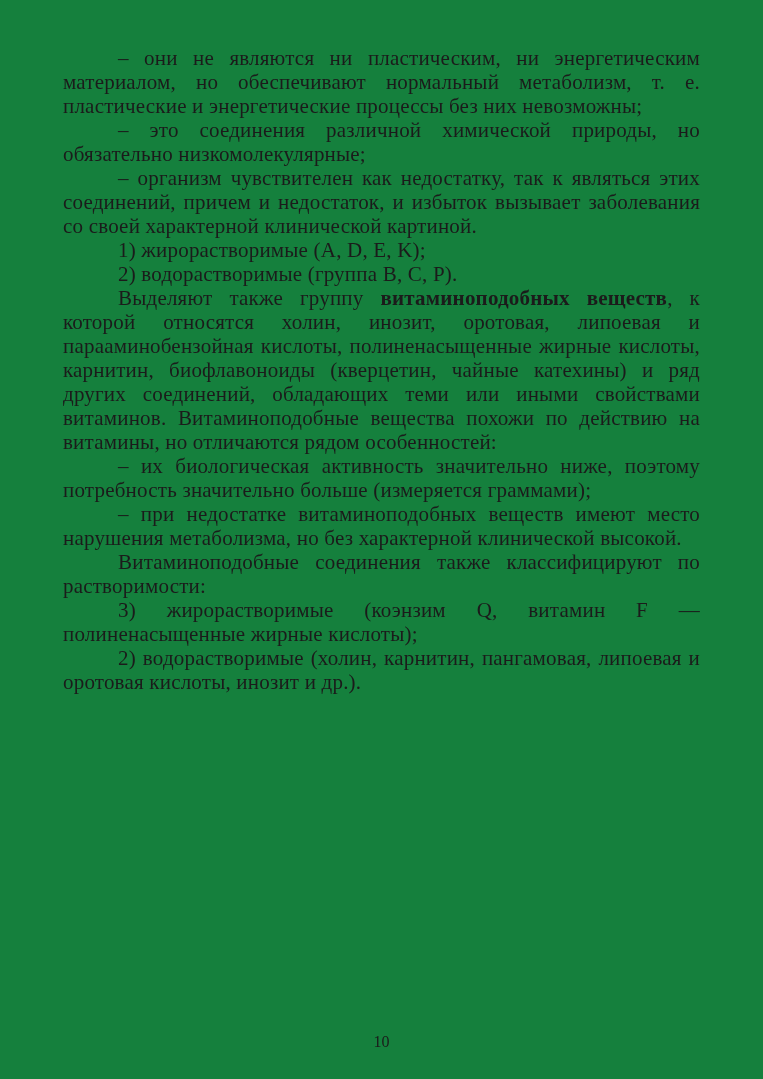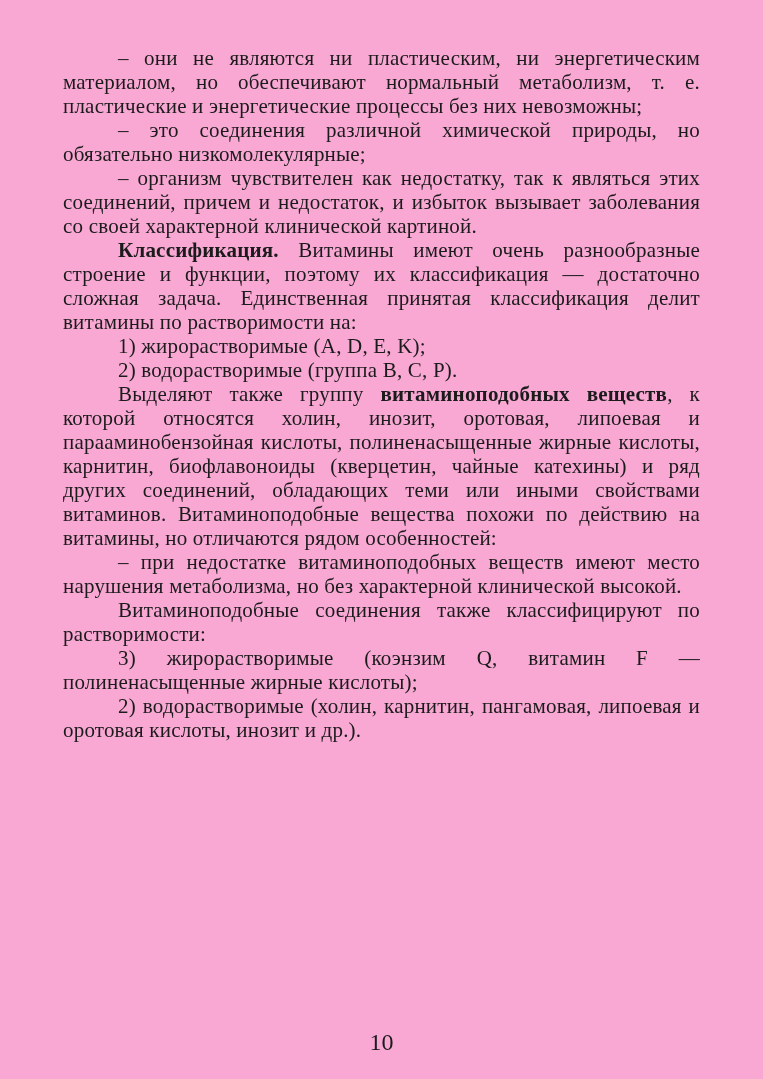--- a/index.html
+++ b/index.html
@@ -4,21 +4,21 @@
 <style>
   html, body {
     margin: 0;
     padding: 0;
     background: #ffffff;
   }
   .page {
     position: relative;
     width: 763px;
     height: 1079px;
-    background: #f9a8d4;
+    background: #15803d;
     overflow: hidden;
     font-family: "Liberation Serif", "DejaVu Serif", serif;
     color: #1b1b1b;
   }
   .text-block {
     position: absolute;
     top: 46px;
     left: 63px;
     width: 637px;
   }
@@ -32,46 +32,46 @@
   }
   .para b {
     font-weight: bold;
   }
   .page-number {
     position: absolute;
     bottom: 26px;
     left: 0;
     width: 100%;
     text-align: center;
-    font-size: 24px;
+    font-size: 16px;
     line-height: 22px;
   }
 </style>
 </head>
 <body>
 
 <div class="page">
   <div class="text-block">
 
     <p class="para"><span>– они не являются ни пластическим, ни энергетическим материалом, но обеспечивают нормальный метаболизм, т. е. пластические и энергетические процессы без них невозможны;</span></p>
 
 
     <p class="para"><span>– это соединения различной химической природы, но обязательно низкомолекулярные;</span></p>
 
     <p class="para"><span>– организм чувствителен как недостатку, так к являться этих соединений, причем и недостаток, и избыток вызывает заболевания со своей характерной клинической картиной.</span></p>
 
-    <p class="para"><b>Классификация.</b><span> Витамины имеют очень разнообразные строение и функции, поэтому их классификация — достаточно сложная задача. Единственная принятая классификация делит витамины по растворимости на:</span></p>
 
     <p class="para"><span>1) жирорастворимые (A, D, E, K);</span></p>
 
     <p class="para"><span>2) водорастворимые (группа B, C, P).</span></p>
 
     <p class="para"><span>Выделяют также группу </span><b>витаминоподобных веществ</b><span>, к которой относятся холин, инозит, оротовая, липоевая и парааминобензойная кислоты, полиненасыщенные жирные кислоты, карнитин, биофлавоноиды (кверцетин, чайные катехины) и ряд других соединений, обладающих теми или иными свойствами витаминов. Витаминоподобные вещества похожи по действию на витамины, но отличаются рядом особенностей:</span></p>
 
 
+    <p class="para"><span>– их биологическая активность значительно ниже, поэтому потребность значительно больше (измеряется граммами);</span></p>
 
 
     <p class="para"><span>– при недостатке витаминоподобных веществ имеют место нарушения метаболизма, но без характерной клинической высокой.</span></p>
 
     <p class="para"><span>Витаминоподобные соединения также классифицируют по растворимости:</span></p>
 
     <p class="para"><span>3) жирорастворимые (коэнзим Q, витамин F — полиненасыщенные жирные кислоты);</span></p>
 
     <p class="para"><span>2) водорастворимые (холин, карнитин, пангамовая, липоевая и оротовая кислоты, инозит и др.).</span></p>
 

